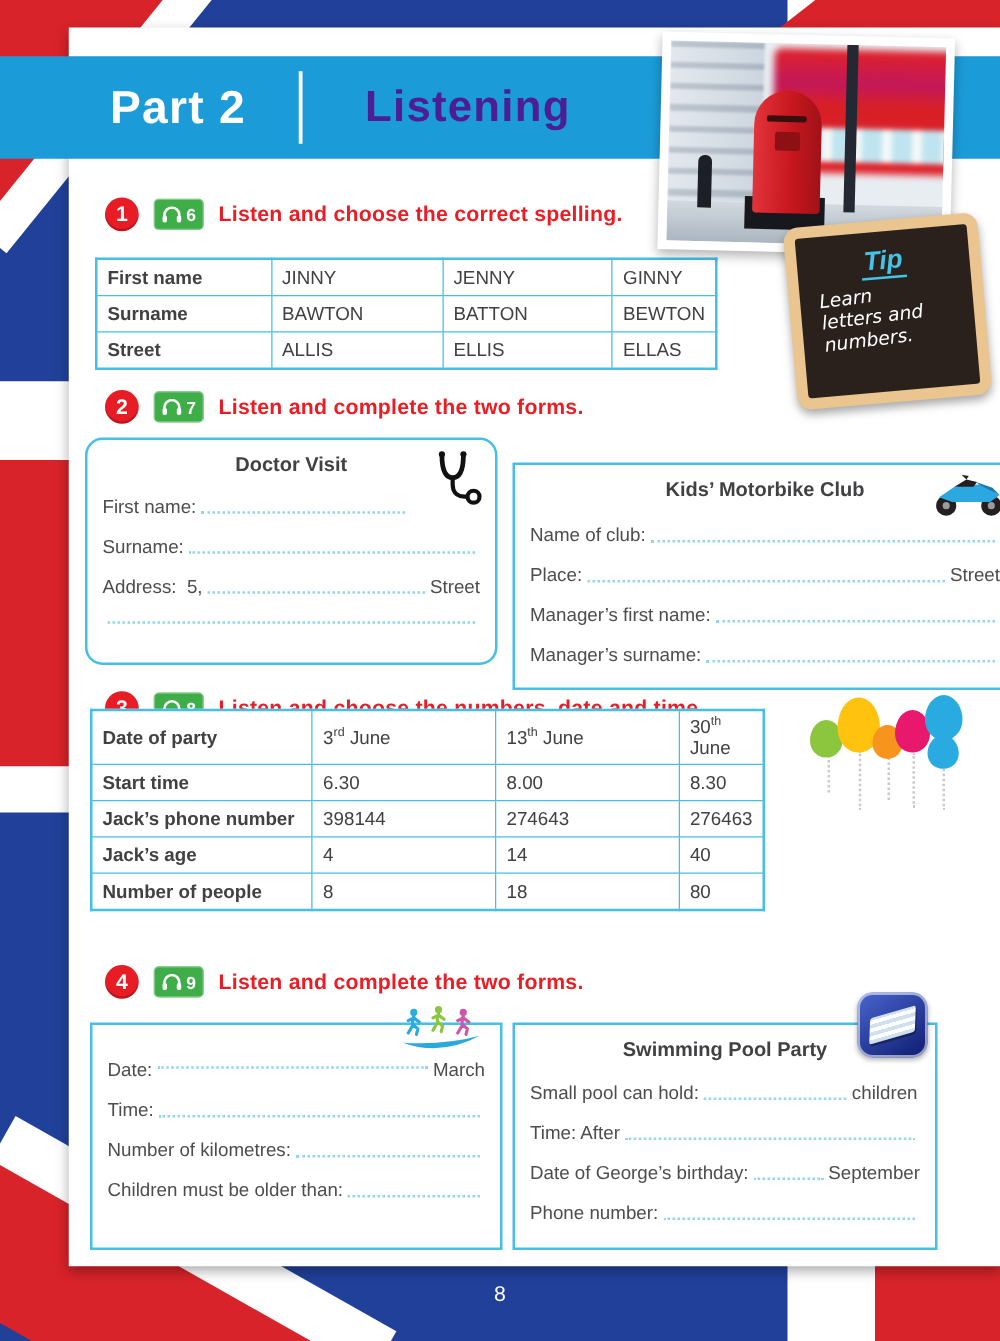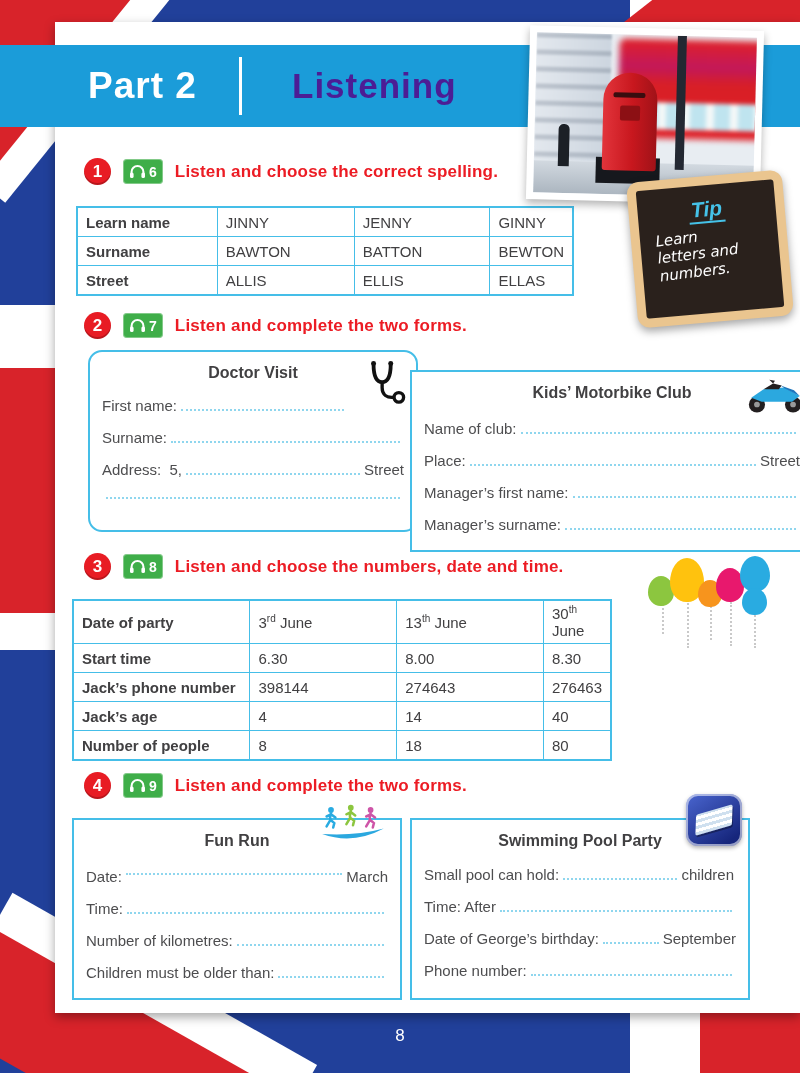--- a/index.html
+++ b/index.html
@@ -165,21 +165,21 @@
           <rect x="14.6" y="8.5" width="4.2" height="6.5" rx="1.8" fill="#fff"></rect>
         </svg>
       <span>6</span>
     </div>
     <div class="instruction">Listen and choose the correct spelling.</div>
   </div>
 
   <table class="gtable" style="left:76px;top:206px;width:498px;">
     <tbody>
         <tr>
-      <td class="rowlabel" style="width:130px;">Learn name</td>
+      <td class="rowlabel" style="width:130px;">First name</td>
       <td style="width:127px;">JINNY</td>
       <td style="width:126px;">JENNY</td>
       <td>GINNY</td>
     </tr>
     <tr>
       <td class="rowlabel">Surname</td>
       <td>BAWTON</td>
       <td>BATTON</td>
       <td>BEWTON</td>
     </tr>
@@ -198,21 +198,21 @@
       <svg width="17" height="14" viewBox="0 0 20 16">
           <path d="M3 13 V8 a7 7 0 0 1 14 0 v5" fill="none" stroke="#fff" stroke-width="2.4"></path>
           <rect x="1.2" y="8.5" width="4.2" height="6.5" rx="1.8" fill="#fff"></rect>
           <rect x="14.6" y="8.5" width="4.2" height="6.5" rx="1.8" fill="#fff"></rect>
         </svg>
       <span>7</span>
     </div>
     <div class="instruction">Listen and complete the two forms.</div>
   </div>
 
-  <div class="formbox" style="left:88px;top:350px;width:330px;height:182px;border-radius:14px;">
+  <div class="formbox" style="left:68px;top:350px;width:330px;height:182px;border-radius:14px;">
     <svg class="form-icon" style="right:10px;top:8px;" width="42" height="48" viewBox="0 0 44 50">
       <path d="M10 4 c0 13 3 19 9 19 s9 -6 9 -19" fill="none" stroke="#111" stroke-width="4" stroke-linecap="round"></path>
       <circle cx="10" cy="3.5" r="2.6" fill="#111"></circle>
         <circle cx="28" cy="3.5" r="2.6" fill="#111"></circle>
       <path d="M19 23 v6 c0 8 6 10 10 10 h2.5" fill="none" stroke="#111" stroke-width="3.5"></path>
       <circle cx="36.5" cy="39" r="5" fill="none" stroke="#111" stroke-width="3.5"></circle>
     </svg>
     <div class="form-title">Doctor Visit</div>
     <div class="field" style="margin-right:56px;">
       <span class="flabel">First name:</span>
@@ -290,21 +290,21 @@
     <div class="bstring" style="left:84px;top:46px;height:44px;"></div>
     <div class="bstring" style="left:108px;top:56px;height:36px;"></div>
     <div class="balloon" style="left:2px;top:20px;width:26px;height:30px;background:#8CC63F;"></div>
     <div class="balloon" style="left:24px;top:2px;width:34px;height:44px;background:#FFC20E;"></div>
     <div class="balloon" style="left:52px;top:24px;width:24px;height:27px;background:#F7941D;"></div>
     <div class="balloon" style="left:70px;top:12px;width:28px;height:34px;background:#E8186D;"></div>
     <div class="balloon" style="left:94px;top:0;width:30px;height:36px;background:#29ABE1;"></div>
     <div class="balloon" style="left:96px;top:32px;width:25px;height:27px;background:#29ABE1;"></div>
   </div>
 
-  <table class="gtable" style="left:72px;top:599px;width:540px;">
+  <table class="gtable" style="left:72px;top:567px;width:540px;">
     <tbody>
         <tr>
       <td class="rowlabel" style="width:196px;">Date of party</td>
       <td style="width:158px;"><span>3</span><sup>rd</sup><span> June</span></td>
       <td style="width:158px;"><span>13</span><sup>th</sup><span> June</span></td>
       <td><span>30</span><sup>th</sup><span> June</span></td>
     </tr>
     <tr>
       <td class="rowlabel">Start time</td>
       <td><span>6.30</span><sup></sup><span></span></td>
@@ -354,21 +354,20 @@
         </g>
       <g>
           <circle cx="28" cy="4" r="2.6" fill="#8CC63F"></circle>
           <path d="M28 7 C27 10 27 12 27.5 13 L24 19 M27.5 13 L31 16 L30 20 M28 8 L24 10 M28 8 L32 11" stroke="#8CC63F" stroke-width="2.3" fill="none" stroke-linecap="round"></path>
         </g>
       <g>
           <circle cx="46" cy="6" r="2.6" fill="#CE55A8"></circle>
           <path d="M46 9 C45 12 45 14 45.5 15 L42 21 M45.5 15 L49 18 L48 22 M46 10 L42 12 M46 10 L50 13" stroke="#CE55A8" stroke-width="2.3" fill="none" stroke-linecap="round"></path>
         </g>
     </svg>
-    <div class="form-title">Fun Run</div>
     <div class="field" style="margin-top:18px;align-items:center;">
       <span class="flabel">Date:</span>
       <span class="dots"></span>
       <span class="fsuffix">March</span>
     </div>
     <div class="field">
       <span class="flabel">Time:</span>
       <span class="dots"></span>
       <span class="fsuffix"></span>
     </div>

